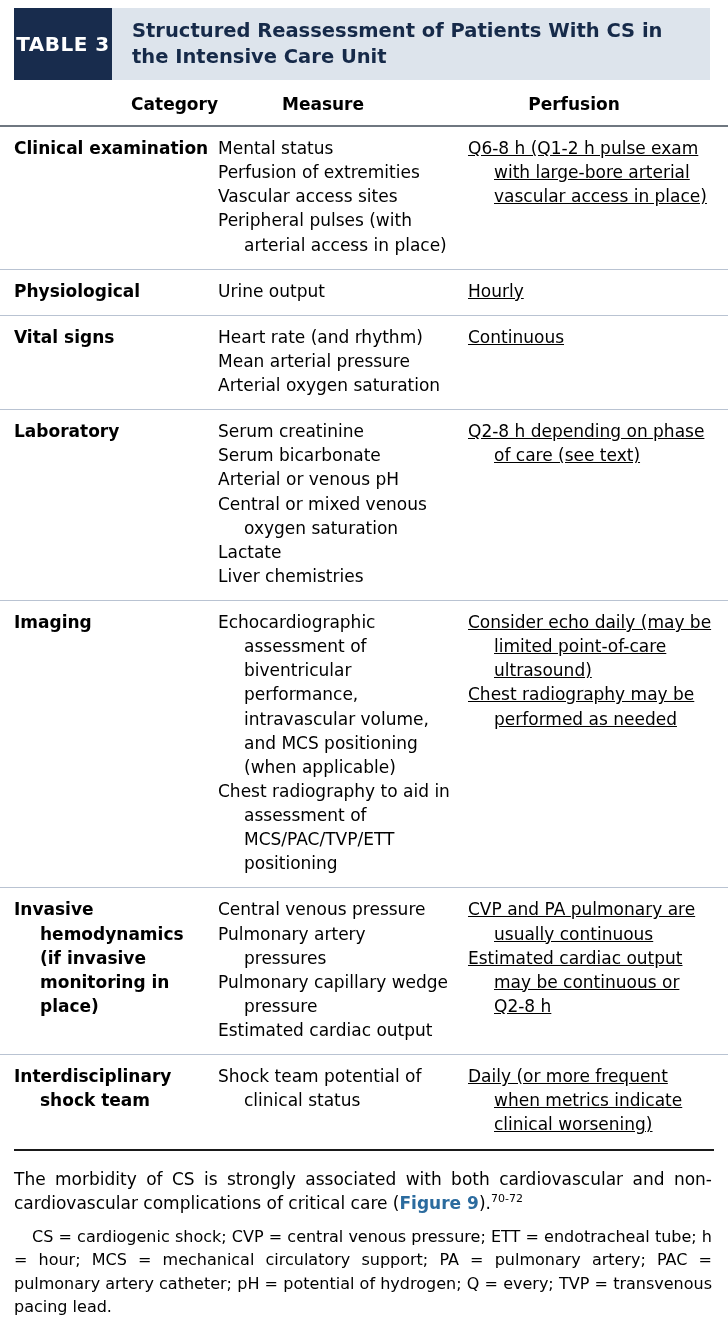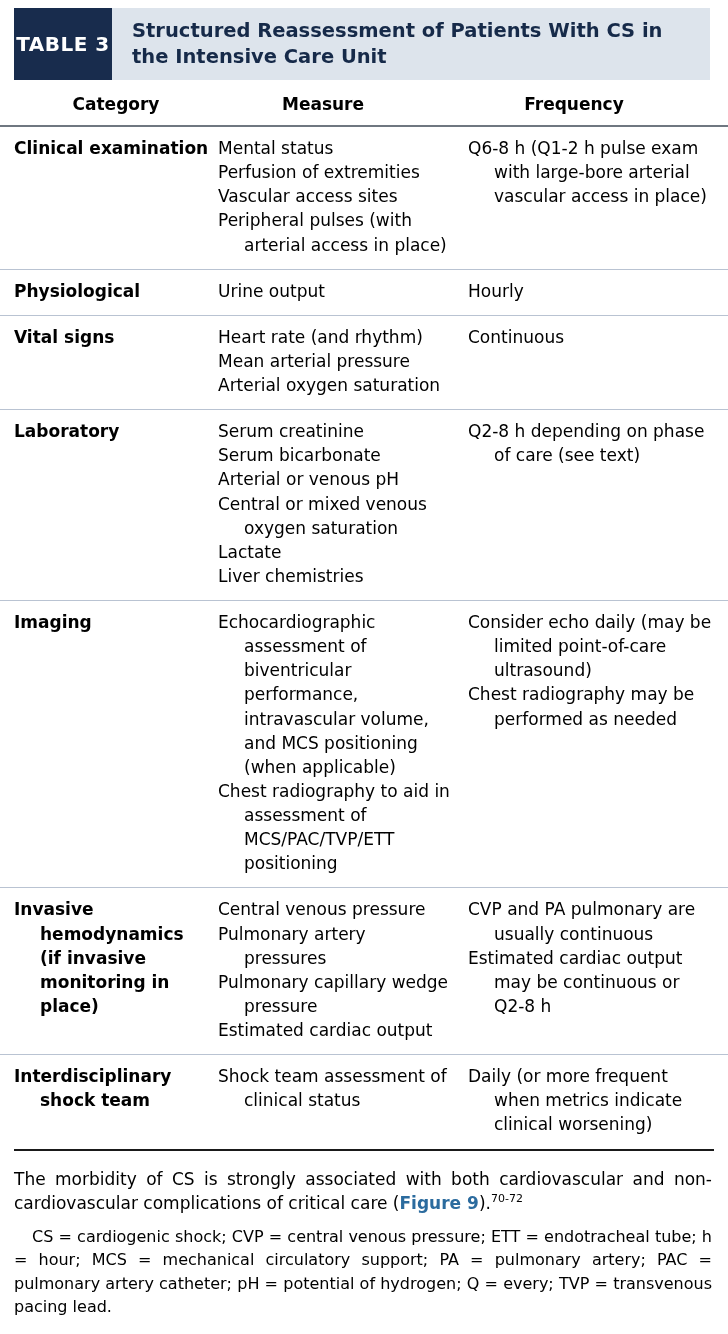--- a/index.html
+++ b/index.html
@@ -65,42 +65,42 @@
   .tbl col.c-mea { width: 250px; }
   .tbl col.c-fre { width: 260px; }
 
   .tbl th {
     font-size: 17px;
     font-weight: bold;
     color: #000;
     padding: 0 0 11px 0;
     vertical-align: bottom;
   }
-  th.h-cat { text-align: center;   padding-left: 14px; }
+  th.h-cat { text-align: right;   padding-left: 14px; }
   th.h-mea { text-align: center; padding-right: 40px; }
   th.h-fre { text-align: center; padding-right: 48px; }
 
   .tbl thead tr { border-bottom: 2px solid #6f7780; }
 
   .tbl tbody tr { border-bottom: 1px solid #b9c3d2; }
   .tbl tbody tr:last-child { border-bottom: none; }
 
   .tbl td {
     vertical-align: top;
     font-size: 17px;
     line-height: 1.42;
     padding: 9px 0 12px 0;
   }
   td.cat {
     font-weight: bold;
     padding-left: 14px;
     padding-right: 8px;
   }
   td.mea { padding-right: 16px; }
-  td.fre { padding-right: 14px; }
+  td.fre { padding-right: 14px; text-decoration: underline; }
 
   
   .hang {
     padding-left: 26px;
     text-indent: -26px;
   }
   .line { display: block; }
 
   
   .table-footrule {
@@ -145,21 +145,21 @@
   <table class="tbl">
     <colgroup>
       <col class="c-cat">
         <col class="c-mea">
         <col class="c-fre">
     </colgroup>
     <thead>
       <tr>
         <th class="h-cat">Category</th>
         <th class="h-mea">Measure</th>
-        <th class="h-fre">Frequency</th>
+        <th class="h-fre">Perfusion</th>
       </tr>
     </thead>
     <tbody>
         <tr>
           <td class="cat">
             <span class="hang line">Clinical examination</span>
           </td>
           <td class="mea">
             <span class="hang line">Mental status</span>
             <span class="hang line">Perfusion of extremities</span>
@@ -236,21 +236,21 @@
           <td class="fre">
             <span class="hang line">CVP and PA pulmonary are usually continuous</span>
             <span class="hang line">Estimated cardiac output may be continuous or Q2-8 h</span>
           </td>
         </tr>
         <tr>
           <td class="cat">
             <span class="hang line">Interdisciplinary shock team</span>
           </td>
           <td class="mea">
-            <span class="hang line">Shock team assessment of clinical status</span>
+            <span class="hang line">Shock team potential of clinical status</span>
           </td>
           <td class="fre">
             <span class="hang line">Daily (or more frequent when metrics indicate clinical worsening)</span>
           </td>
         </tr>
       </tbody>
   </table>
 
   <div class="table-footrule"></div>
 

